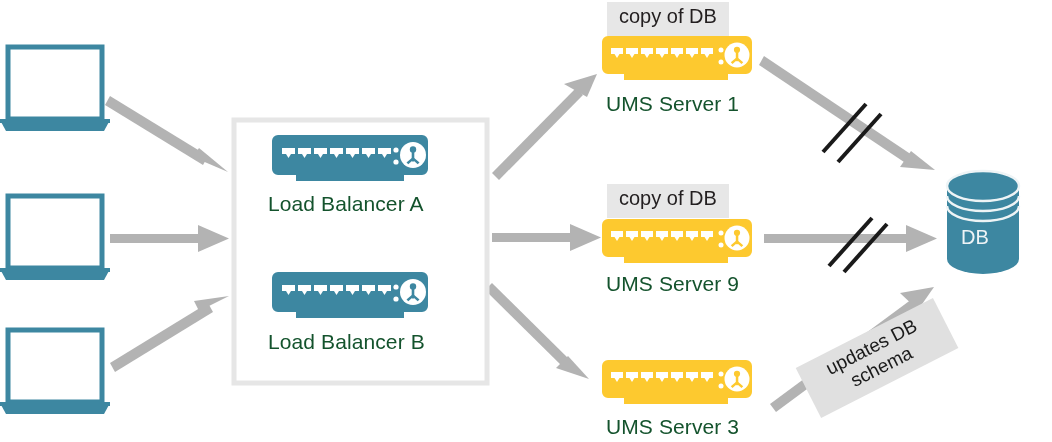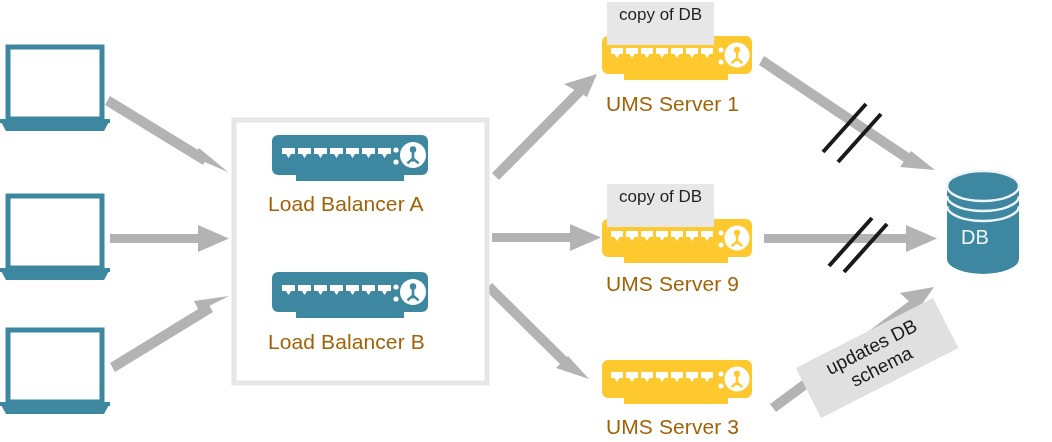--- a/index.html
+++ b/index.html
@@ -20,34 +20,34 @@
   }
   #diagram-svg {
     position: absolute;
     left: 0;
     top: 0;
     width: 1052px;
     height: 442px;
   }
   .node-label {
     position: absolute;
-    color: #a16207;
+    color: #14532d;
     font-size: 21px;
     font-family: "Liberation Sans", sans-serif;
     white-space: nowrap;
     letter-spacing: 0.1px;
   }
   .copy-tag {
     position: absolute;
     background: #e7e7e7;
     color: #231f20;
-    font-size: 17px;
+    font-size: 20px;
     font-family: "Liberation Sans", sans-serif;
     white-space: nowrap;
-    padding: 3px 12px 20px 12px;
+    padding: 3px 12px 8px 12px;
     line-height: 1.15;
   }
   .rot-tag {
     position: absolute;
     background: #e0e0e0;
     color: #1a1a1a;
     font-size: 19px;
     font-family: "Liberation Sans", sans-serif;
     line-height: 1.18;
     text-align: center;

